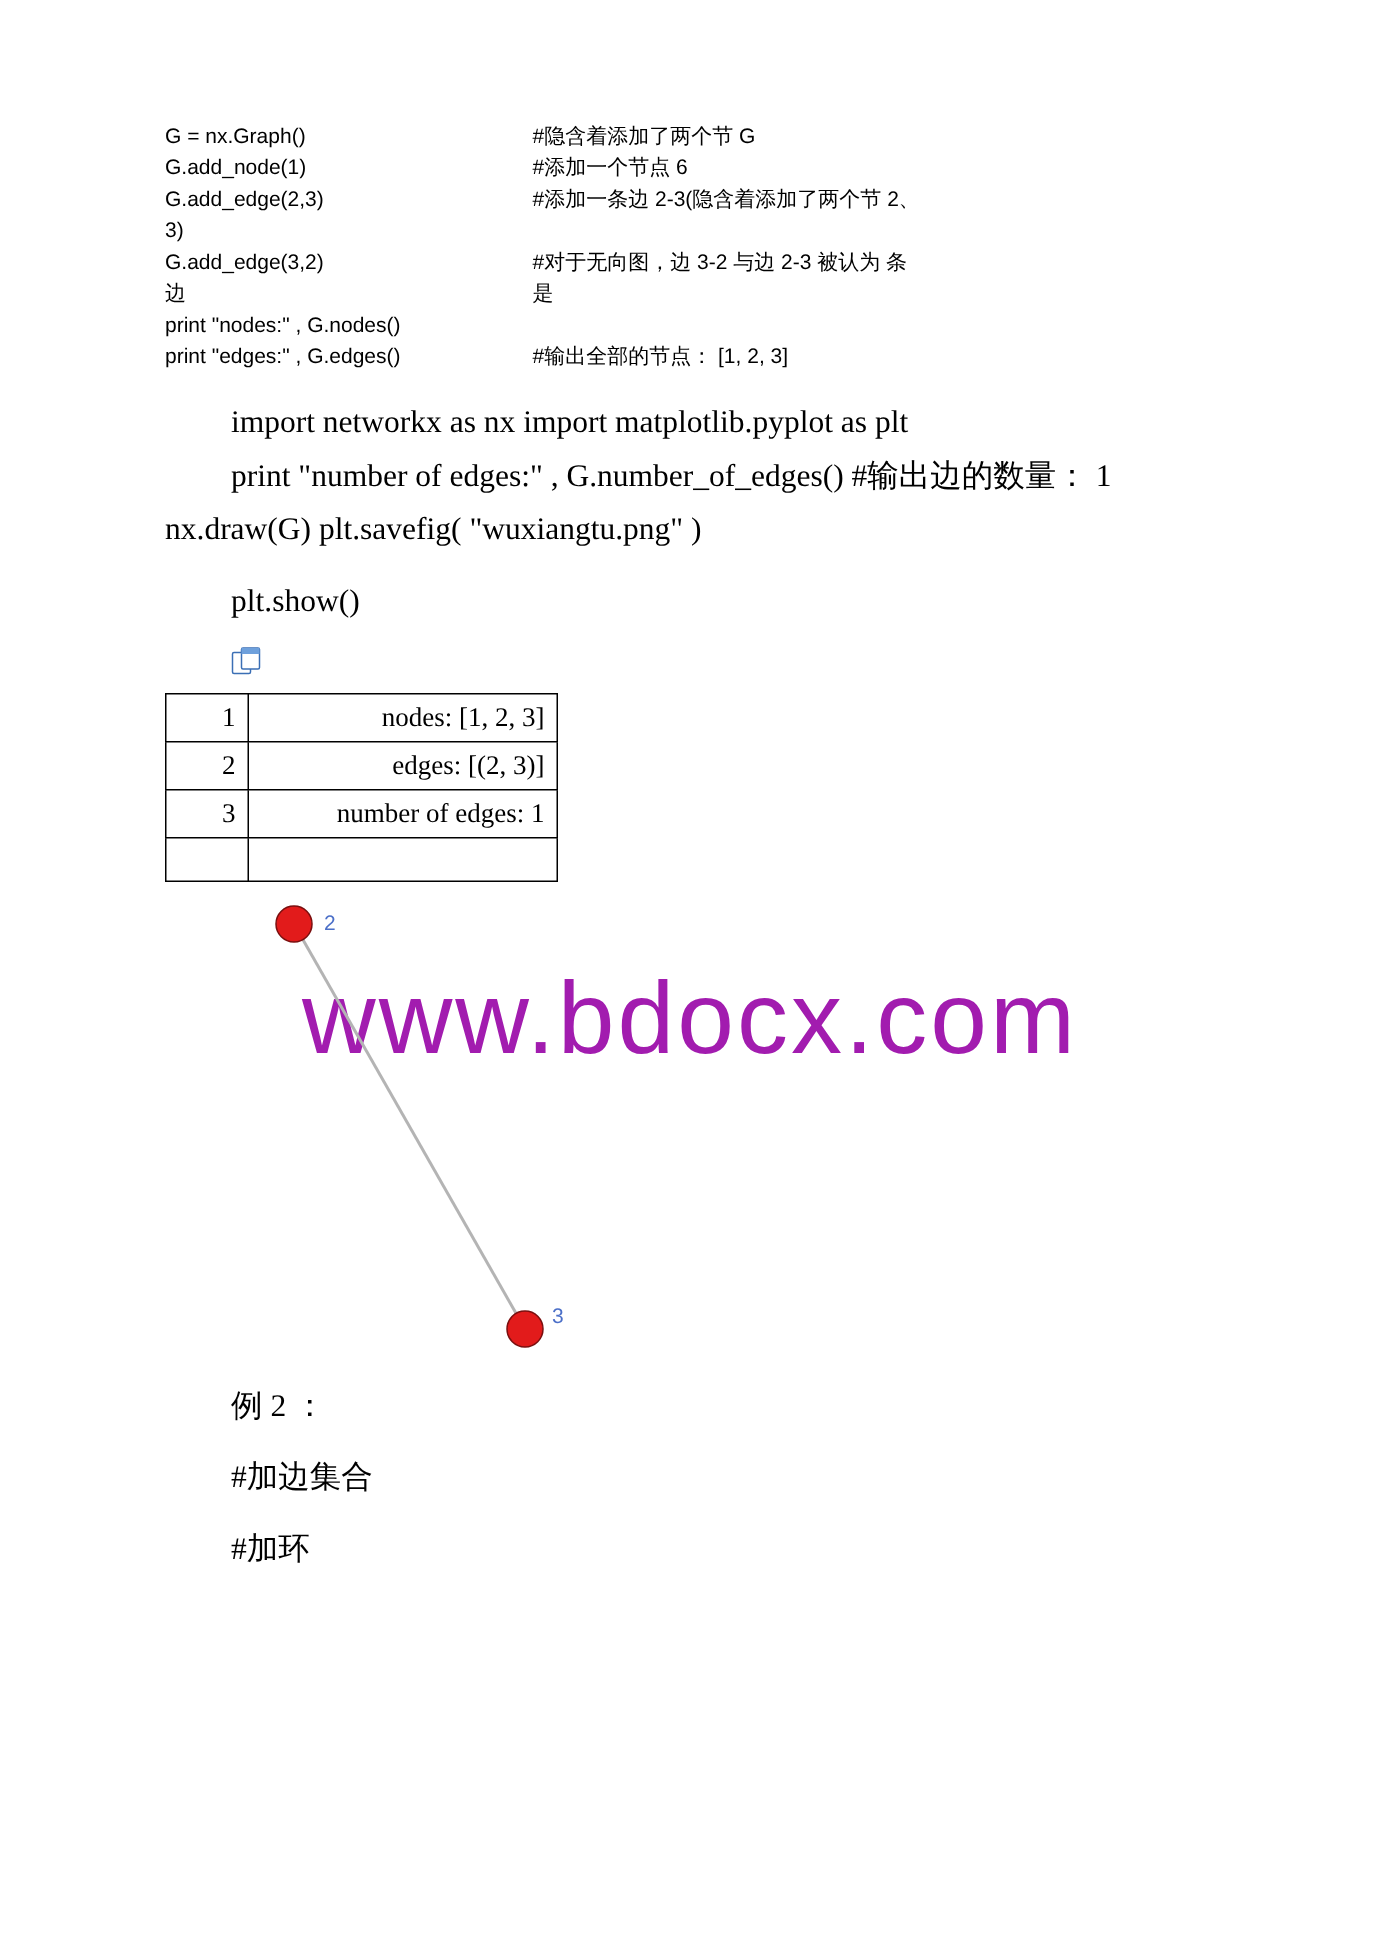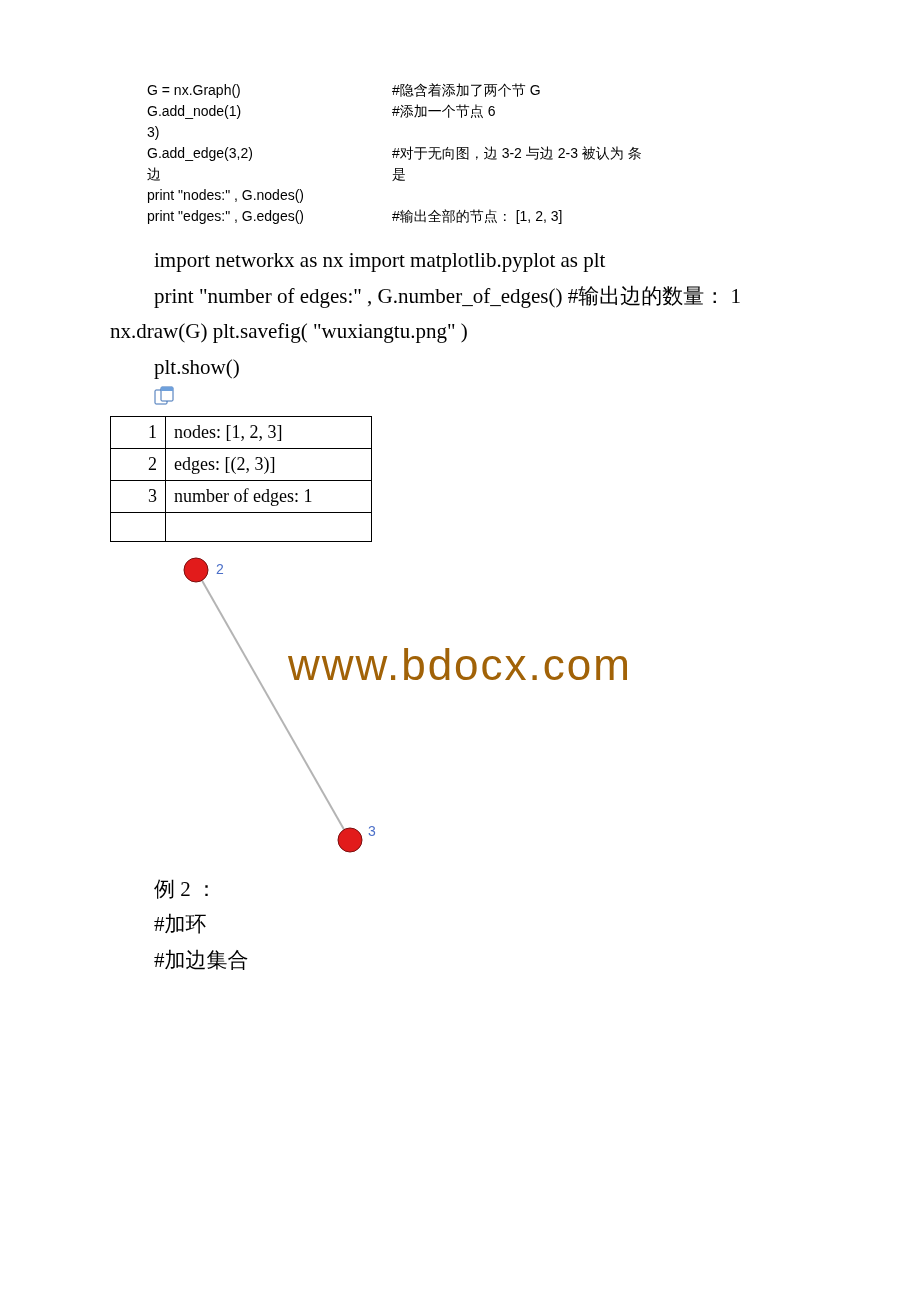--- a/index.html
+++ b/index.html
@@ -19,70 +19,69 @@
     line-height: 1.5;
     margin-bottom: 16px;
   }
   .code-row {
     display: flex;
     align-items: flex-start;
   }
   .code-left {
     width: 245px;
     flex-shrink: 0;
-    margin-left: 37px;
   }
   .code-right {
     flex: 1;
   }
   .para {
     font-size: 21px;
     line-height: 1.7;
     margin: 0 0;
     text-indent: 44px;
   }
   .para-noindent {
     font-size: 21px;
     line-height: 1.7;
-    margin: 0 0;
+    margin: 12px 0;
     text-indent: 44px;
   }
   .copy-icon {
     margin-left: 44px;
     width: 22px;
     height: 20px;
     display: inline-block;
   }
   .out-table {
     border-collapse: collapse;
     margin: 6px 0 6px 0;
     width: 262px;
   }
   .out-table td {
     border: 1px solid #000;
     padding: 5px 8px;
     font-size: 18px;
-    text-align: left;
+    text-align: right;
     vertical-align: middle;
   }
   .out-table td.idx {
     width: 38px;
     text-align: right;
     padding-right: 8px;
   }
   .out-table tr.empty td {
     height: 18px;
   }
   .watermark {
     position: absolute;
     left: 50%;
     top: 640px;
     transform: translateX(-50%);
-    font-size: 44px;
-    color: #a16207;
+    font-size: 68px;
+    color: #a21caf;
     letter-spacing: 2px;
     pointer-events: none;
     user-select: none;
     font-family: Arial, sans-serif;
     z-index: 0;
     white-space: nowrap;
   }
   .graph-box {
     margin: 10px 0 10px 40px;
     position: relative;
@@ -103,20 +102,24 @@
   <div class="content-layer">
 
     <div class="code-block">
       <div class="code-row">
           <div class="code-left">G = nx.Graph()</div>
           <div class="code-right">#隐含着添加了两个节  G</div>
         </div>
       <div class="code-row">
           <div class="code-left">G.add_node(1)</div>
           <div class="code-right">#添加一个节点  6</div>
+        </div>
+      <div class="code-row">
+          <div class="code-left">G.add_edge(2,3)</div>
+          <div class="code-right">#添加一条边  2-3(隐含着添加了两个节      2、</div>
         </div>
       <div class="code-row">
           <div class="code-left">3)</div>
           <div class="code-right"></div>
         </div>
       <div class="code-row">
           <div class="code-left">G.add_edge(3,2)</div>
           <div class="code-right">#对于无向图，边  3-2  与边  2-3  被认为    条</div>
         </div>
       <div class="code-row">
@@ -173,17 +176,17 @@
       <svg width="260" height="310" viewBox="0 0 260 310">
         <line x1="46" y1="18" x2="200" y2="288" stroke="#b4b4b4" stroke-width="2"></line>
         <circle cx="46" cy="18" r="12" fill="#e21b1b" stroke="#7a0f0f" stroke-width="1"></circle>
         <text x="66" y="22" font-size="14" fill="#4b6fc8" font-family="Arial">2</text>
         <circle cx="200" cy="288" r="12" fill="#e21b1b" stroke="#7a0f0f" stroke-width="1"></circle>
         <text x="218" y="284" font-size="14" fill="#4b6fc8" font-family="Arial">3</text>
       </svg>
     </div>
 
     <p class="para-noindent">例 2 ：</p>
+    <p class="para-noindent">#加边集合</p>
     <p class="para-noindent">#加环</p>
-    <p class="para-noindent">#加边集合</p>
 
   </div>
 </div>
 
 </body></html>

